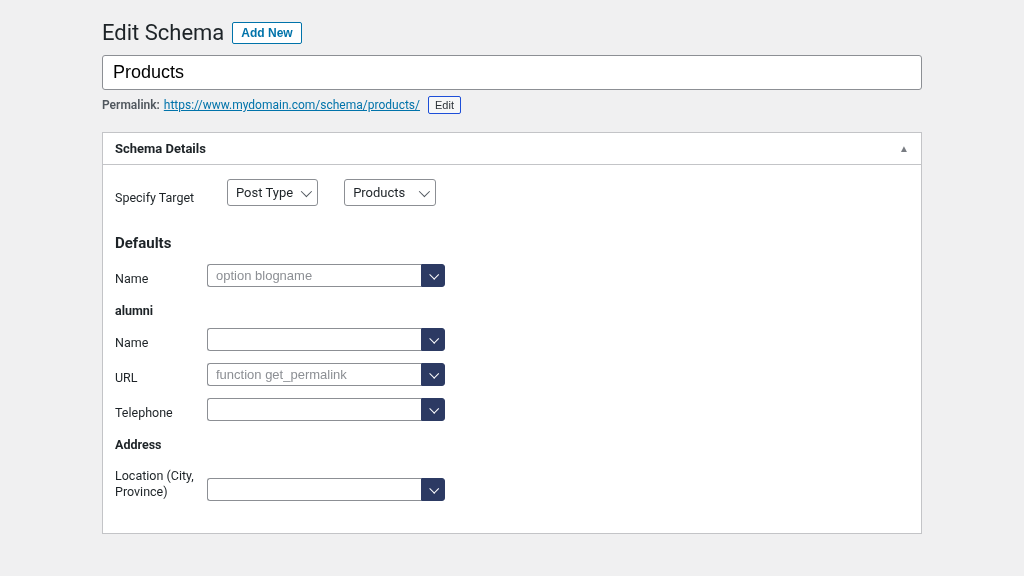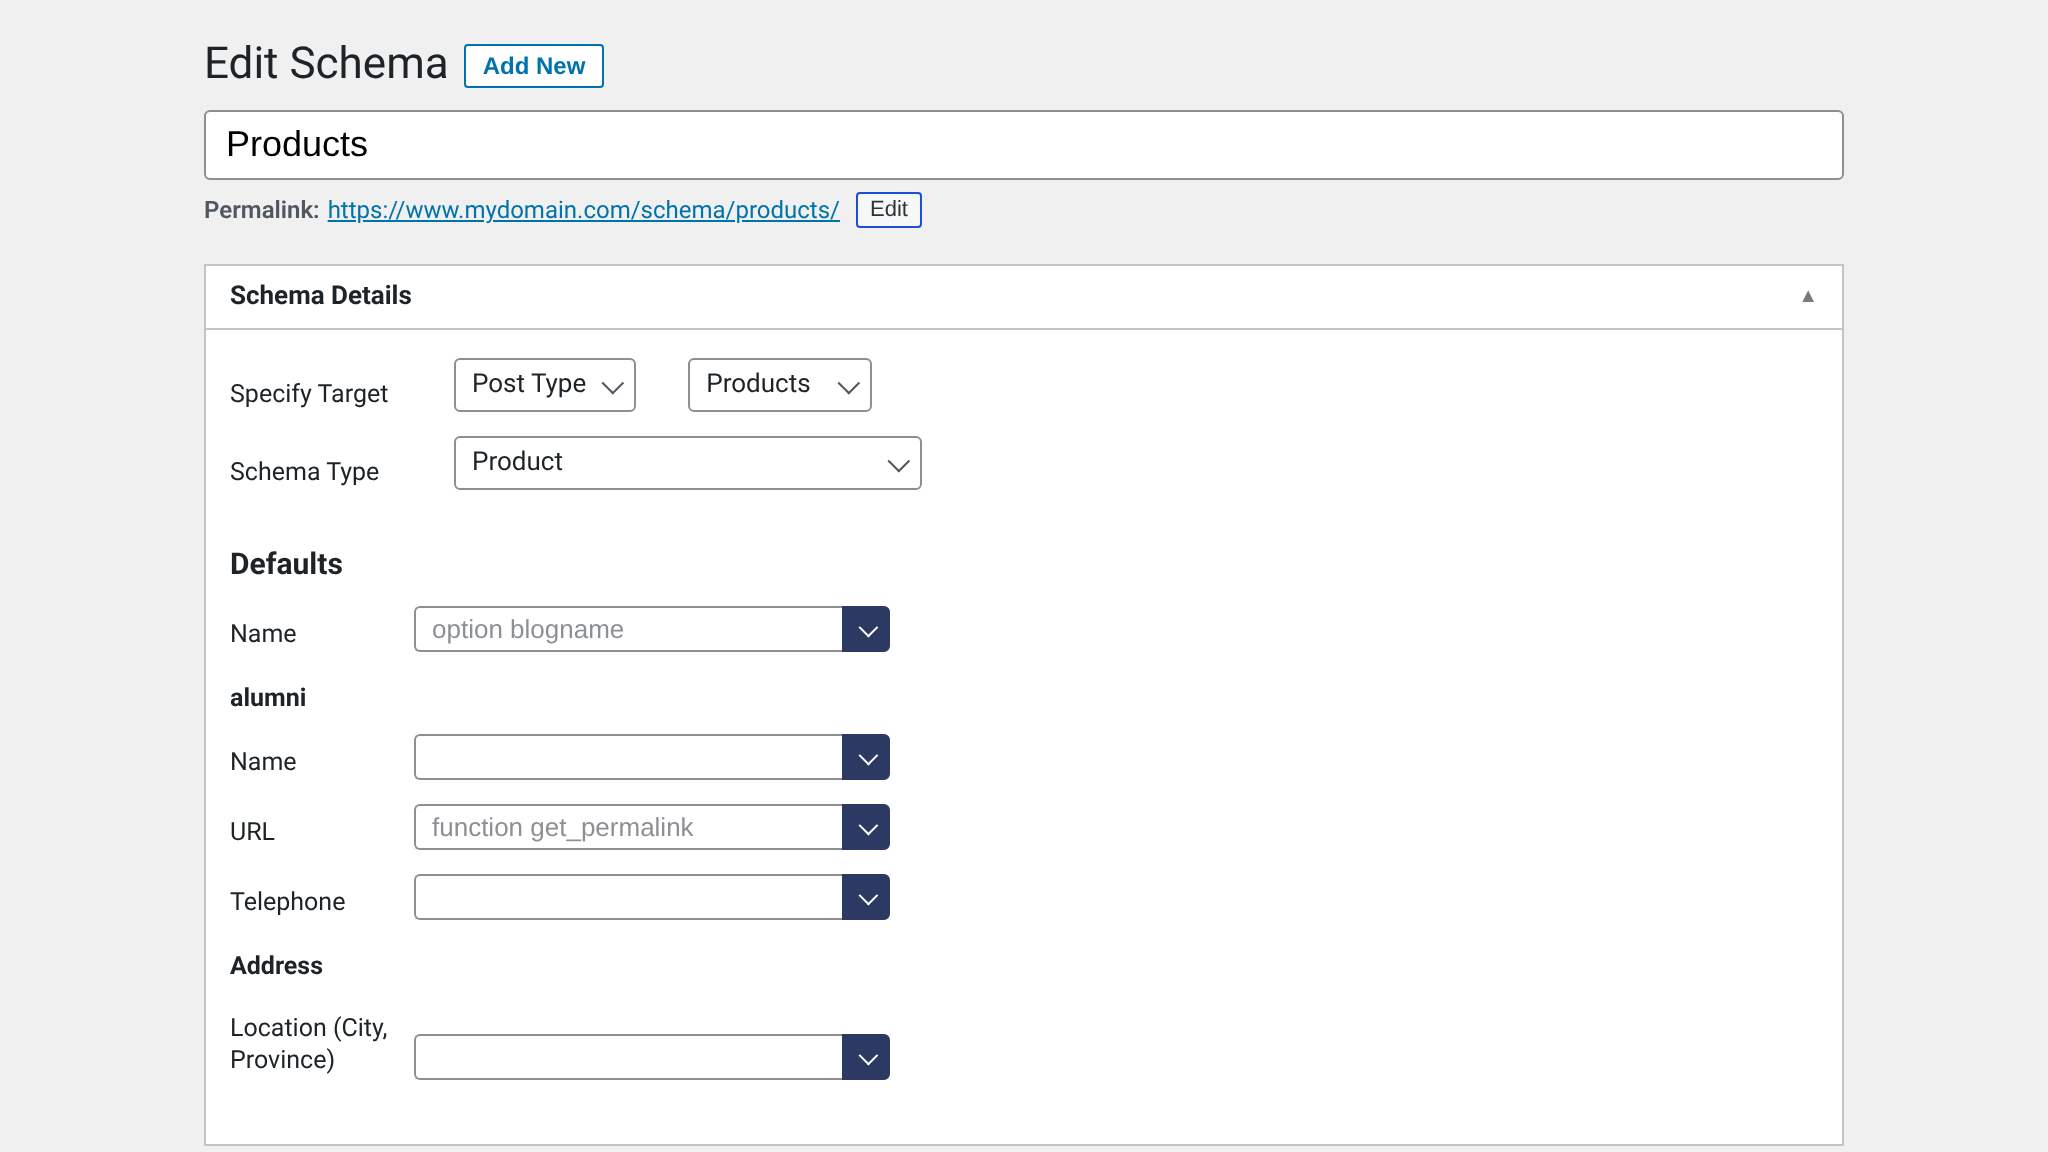--- a/index.html
+++ b/index.html
@@ -209,29 +209,20 @@
             <span>Post Type</span>
             <span class="chevron"></span>
           </div>
           <div class="select md">
             <span>Products</span>
             <span class="chevron"></span>
           </div>
         </div>
       </div>
 
-      <div class="row">
-        <div class="row-label">Schema Type</div>
-        <div class="row-controls">
-          <div class="select lg">
-            <span>Product</span>
-            <span class="chevron"></span>
-          </div>
-        </div>
-      </div>
 
       <div class="section-title">Defaults</div>
 
       <div class="row">
         <div class="row-label">Name</div>
         <div class="combo">
           <input class="combo-input" placeholder="option blogname" style="">
           <div class="combo-btn">
               <span class="chev-white"></span>
             </div>

